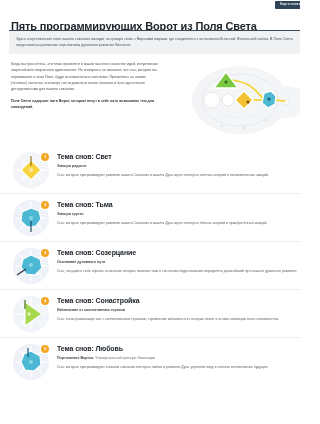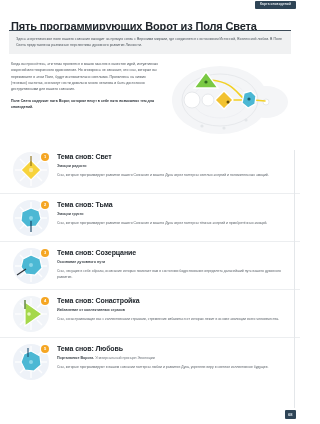--- a/index.html
+++ b/index.html
@@ -3,21 +3,21 @@
 <meta charset="utf-8">
 <style>
   html,body{margin:0;padding:0;}
   body{
     width:300px;height:424px;overflow:hidden;
     background:#ffffff;
     font-family:"Liberation Sans","DejaVu Sans",sans-serif;
     color:#2b3138;
     -webkit-font-smoothing:antialiased;
   }
-  .page{position:relative;width:300px;height:424px;background:#fff;overflow:hidden;}
+  .page{position:relative;width:300px;height:424px;background:#fff;overflow:hidden;padding-left:20px;}
 
   
   .topbar{position:absolute;top:0;left:0;right:0;height:13px;}
   .top-badge{
     position:absolute;right:4px;top:1px;
     background:#2e4456;color:#e8eef3;
     font-size:3.2px;letter-spacing:.12px;
     padding:2.2px 5px;border-radius:1px;
     white-space:nowrap;line-height:1;
     font-weight:600;

